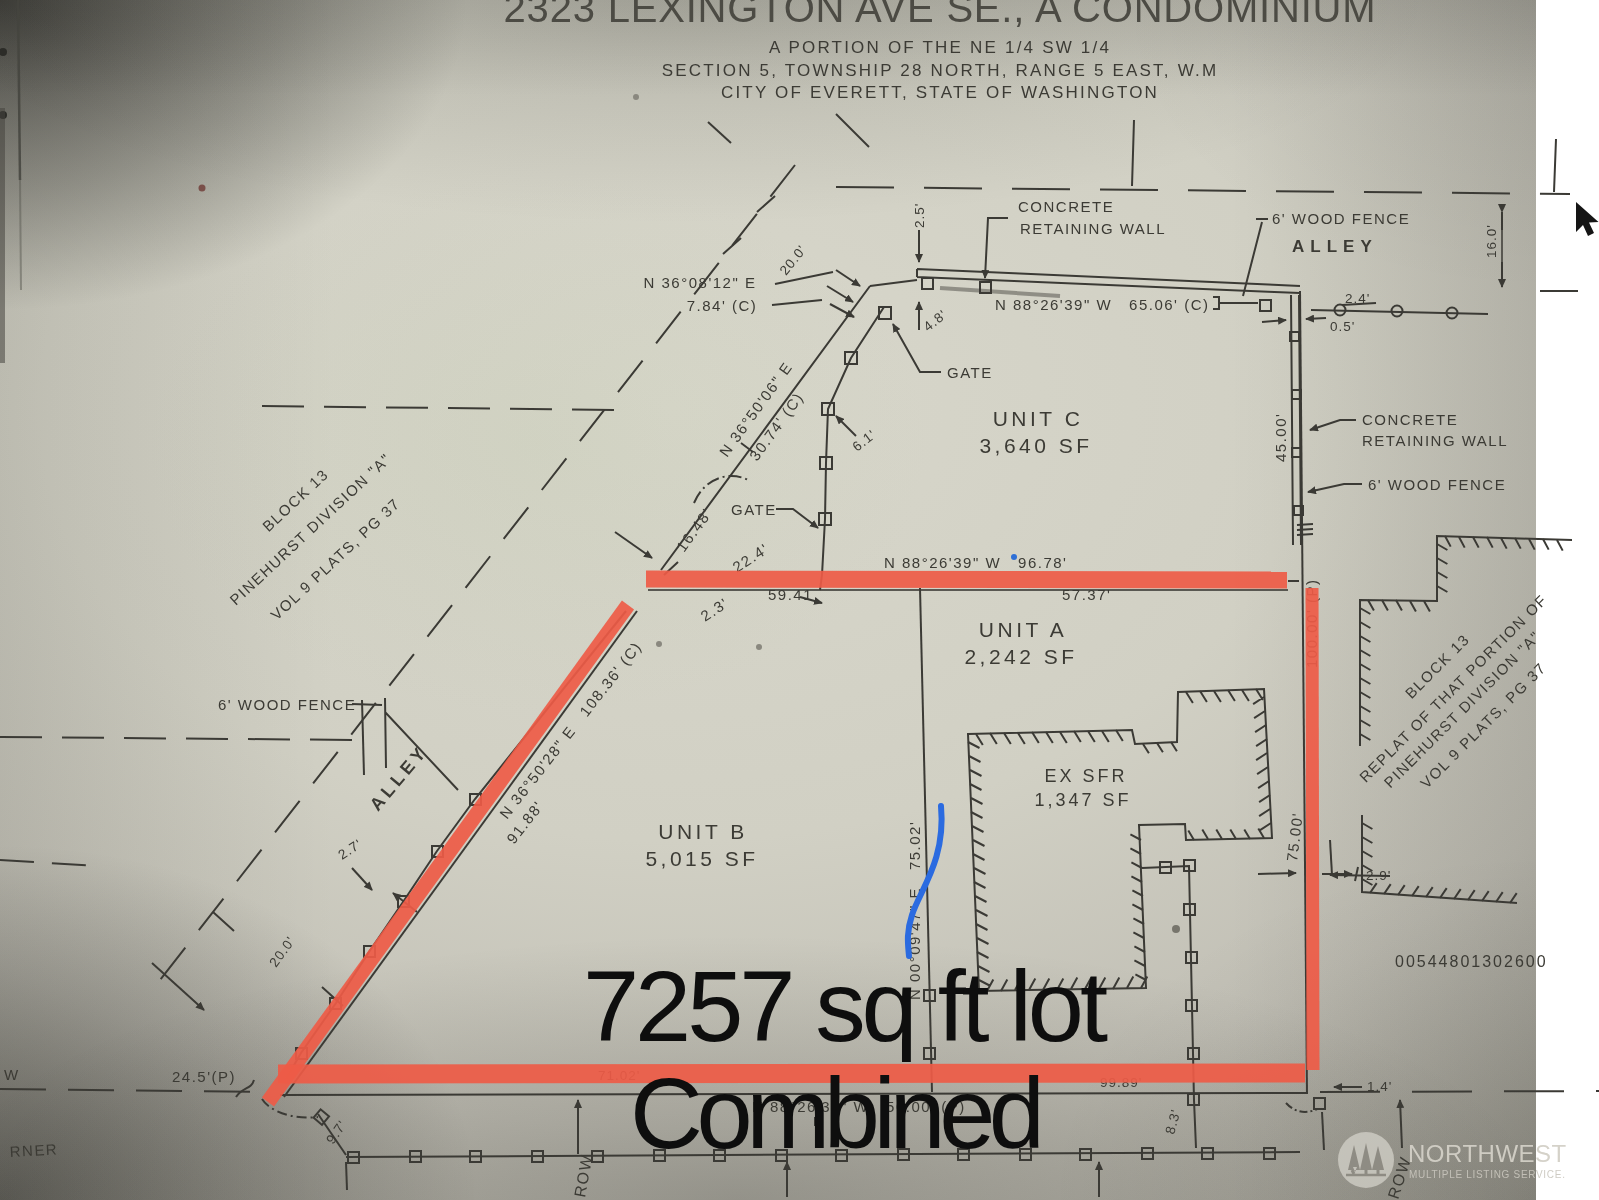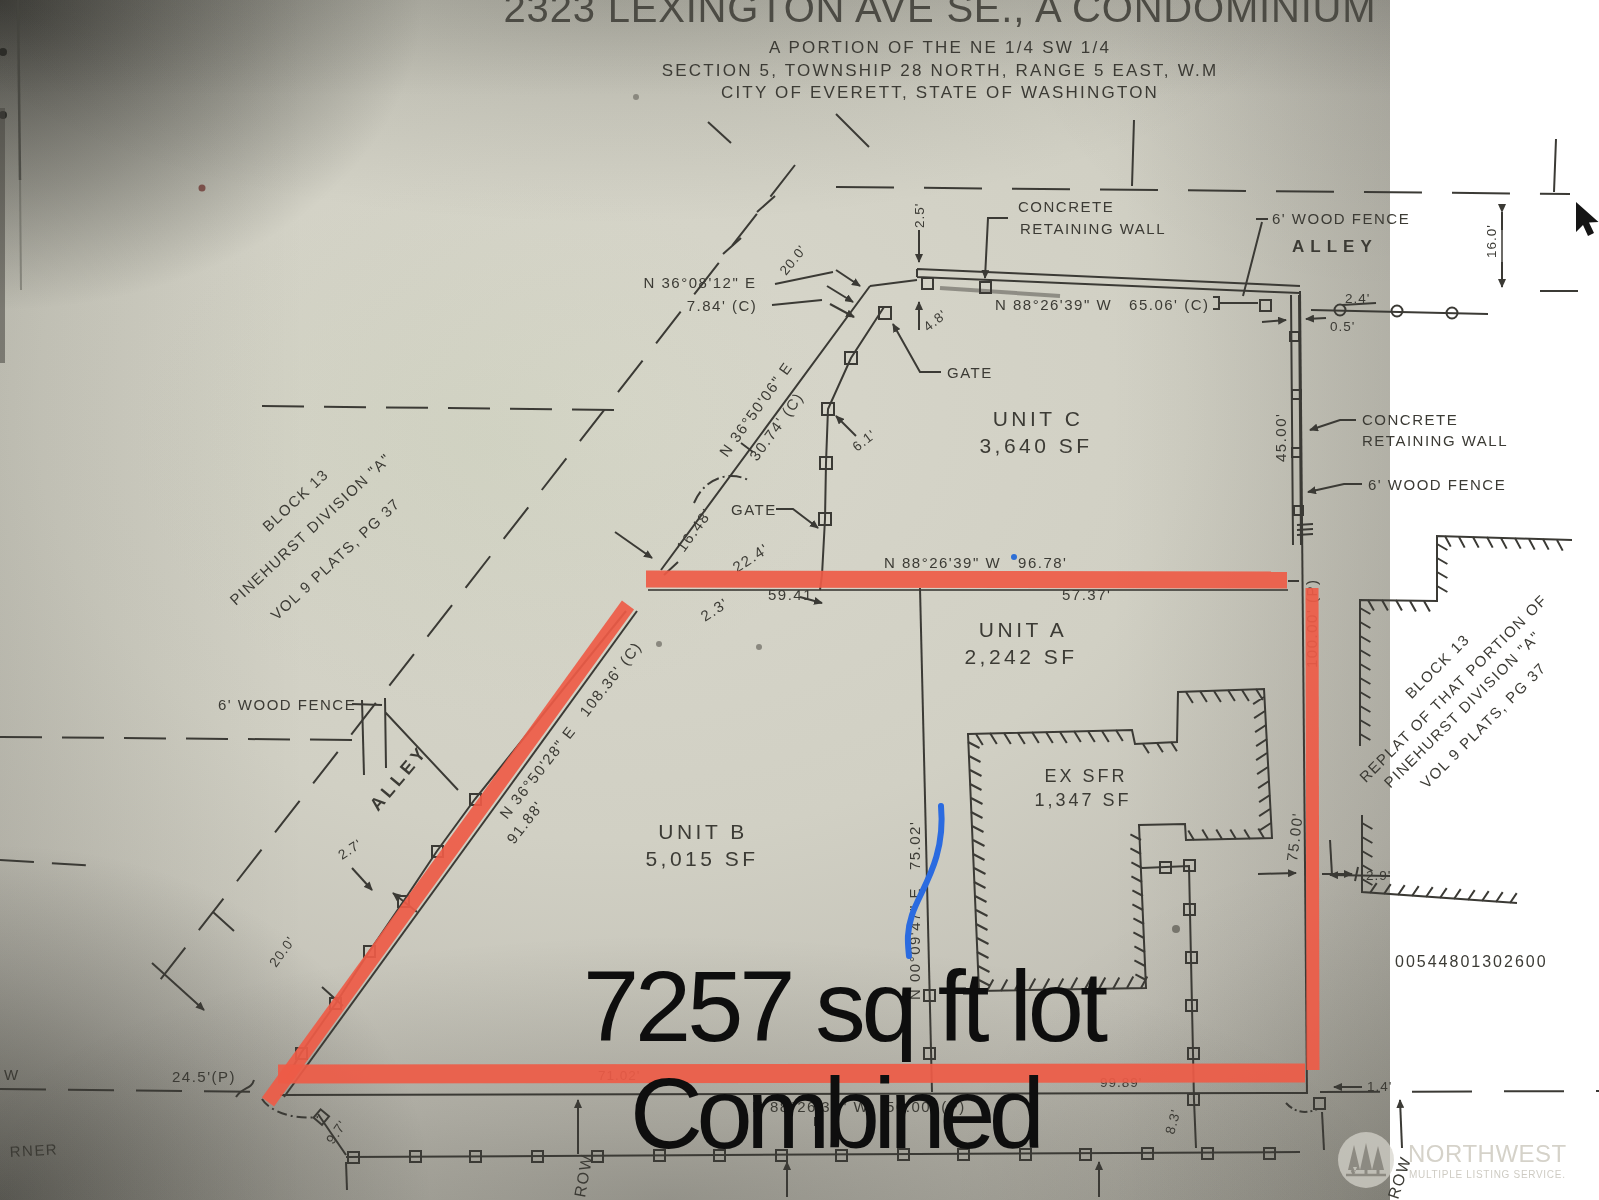--- a/index.html
+++ b/index.html
@@ -1,17 +1,17 @@
 <!DOCTYPE html>
 <html><head>
 <meta charset="utf-8">
 <style>
 html,body{margin:0;padding:0;width:1599px;height:1200px;overflow:hidden;}
 body{font-family:"Liberation Sans",sans-serif;}
-#photo{position:relative;width:1390px;height:1200px;
+#photo{position:relative;width:1536px;height:1200px;
 background:
  linear-gradient(180deg, rgba(18,18,14,.12), rgba(18,18,14,0) 8%),
  radial-gradient(58% 22% at 44% 0%, rgba(14,14,10,.15), rgba(14,14,10,0) 85%),
  radial-gradient(62% 26% at 48% 100%, rgba(14,14,10,.22), rgba(14,14,10,0) 85%),
  linear-gradient(270deg, rgba(16,16,12,.12), rgba(16,16,12,0) 20%),
  linear-gradient(90deg, rgba(14,14,10,.10), rgba(14,14,10,0) 22%),
  radial-gradient(40% 34% at 0% 0%, rgba(8,8,6,.66) 0%, rgba(8,8,6,.28) 46%, rgba(8,8,6,0) 76%),
  radial-gradient(42% 40% at 0% 100%, rgba(8,8,6,.45), rgba(8,8,6,0) 74%),
  radial-gradient(44% 40% at 100% 100%, rgba(14,14,10,.12), rgba(14,14,10,0) 72%),
  radial-gradient(38% 34% at 100% 0%, rgba(14,14,10,.06), rgba(14,14,10,0) 72%),

